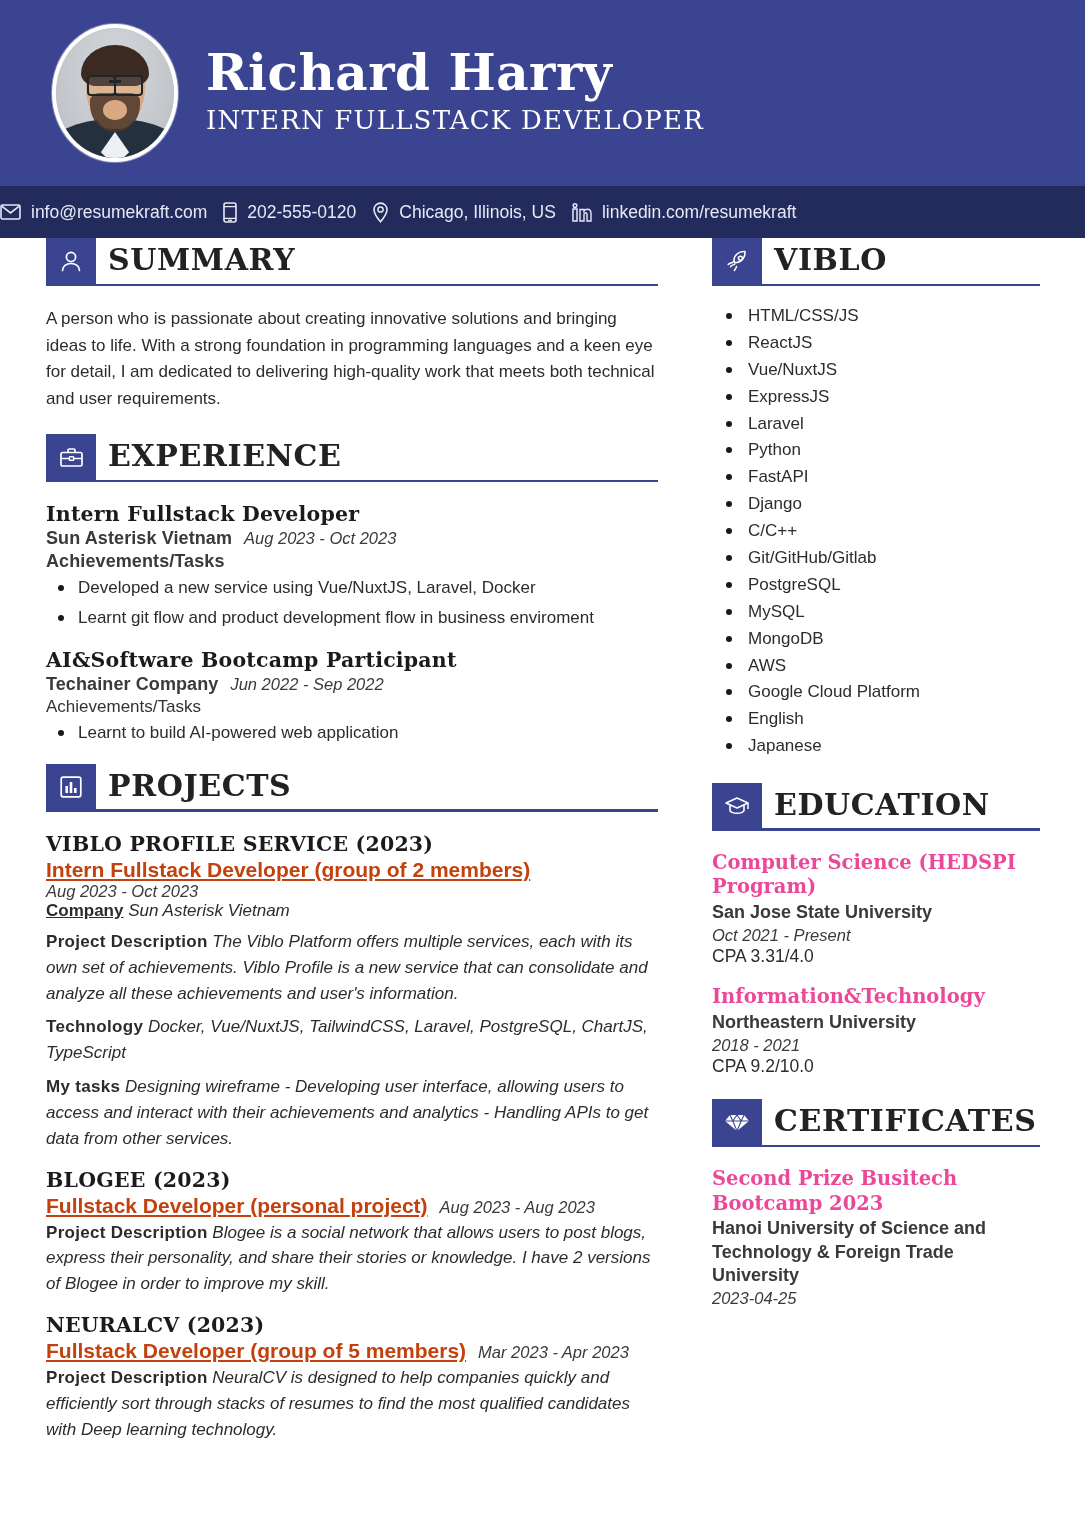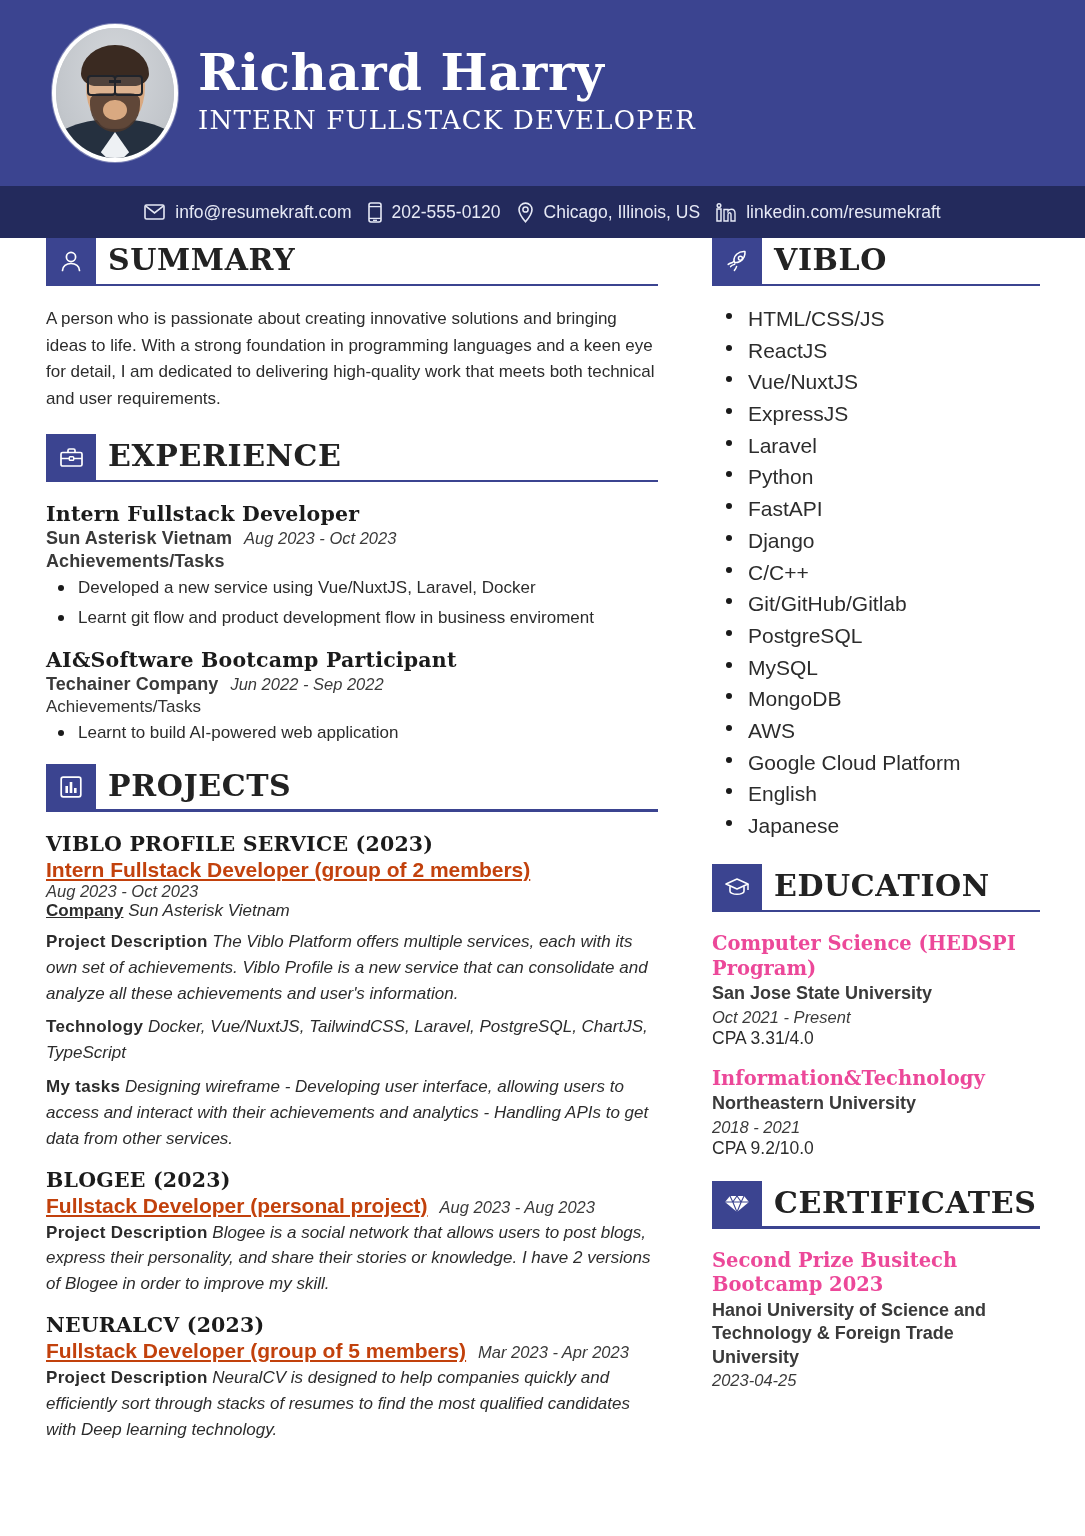--- a/index.html
+++ b/index.html
@@ -49,42 +49,42 @@
   .av-chin { position:absolute; left:40%; top:55%; width:20%; height:16%; background:#d9a981; border-radius:50%; }
   .av-glass{ position:absolute; left:26%; top:36%; width:48%; height:13%; }
   .av-glass:before, .av-glass:after {
     content:""; position:absolute; top:0; width:44%; height:100%;
     border:2.5px solid #20242b; border-radius:4px; background:rgba(255,255,255,.12);
   }
   .av-glass:before { left:0; }
   .av-glass:after  { right:0; }
   .av-bridge { position:absolute; left:45%; top:40%; width:10%; height:2.5px; background:#20242b; }
 
-  .name-block { margin-left: 20px; padding-bottom: 6px; }
+  .name-block { margin-left: 28px; padding-bottom: 6px; }
   .name {
     font-family: "DejaVu Serif", "Liberation Serif", serif;
     font-weight: 700;
     font-size: 50px;
     line-height: 1.06;
     color: #ffffff;
     letter-spacing: 0.5px;
   }
   .job-title {
     font-family: "DejaVu Serif", "Liberation Serif", serif;
     font-size: 26px;
     color: #ffffff;
     letter-spacing: 1.2px;
     margin-top: 6px;
   }
 
   
   .contact-bar {
     position: absolute; left:0; top: 186px; width: 1085px; height: 52px;
     background: #232a5c;
-    display: flex; align-items: center; justify-content: center;
+    display: flex; align-items: center; 
     gap: 16px;
     color: #e8eaf4;
   }
   .contact-item { display: flex; align-items: center; gap: 10px; font-size: 17.5px; color: #e6e9f5; }
   .contact-item svg { display:block; }
 
   
   .body { position:absolute; left:0; top:238px; width:1085px; }
   .col-left  { position:absolute; left: 46px;  top: 0; width: 614px; }
   .col-right { position:absolute; left: 712px; top: 0; width: 330px; }
@@ -150,21 +150,21 @@
   .proj-field .fk { font-weight: 700; color: #2b2b2b; letter-spacing: .3px; }
   .proj-field .fv { font-style: italic; }
   .proj-line { font-size: 17px; color: #2c2c2c; }
   .proj-line .it { font-style: italic; }
   .proj-meta { font-size: 16.5px; font-style: italic; color: #3a3a3a; }
 
   
   ul.skills { list-style: none; margin: 0; padding: 0; }
   ul.skills li {
     position: relative; padding-left: 36px; margin-bottom: 6.5px;
-    font-size: 21px; color: #2c2c2c; line-height: 1.2;
+    font-size: 17px; color: #2c2c2c; line-height: 1.2;
   }
   ul.skills li:before {
     content: ""; position: absolute; left: 14px; top: 7px;
     width: 6px; height: 6px; border-radius: 50%; background: #1a1a1a;
   }
 
   
   .edu { margin-bottom: 18px; }
   .edu-degree {
     font-family: "DejaVu Serif", "Liberation Serif", serif;

